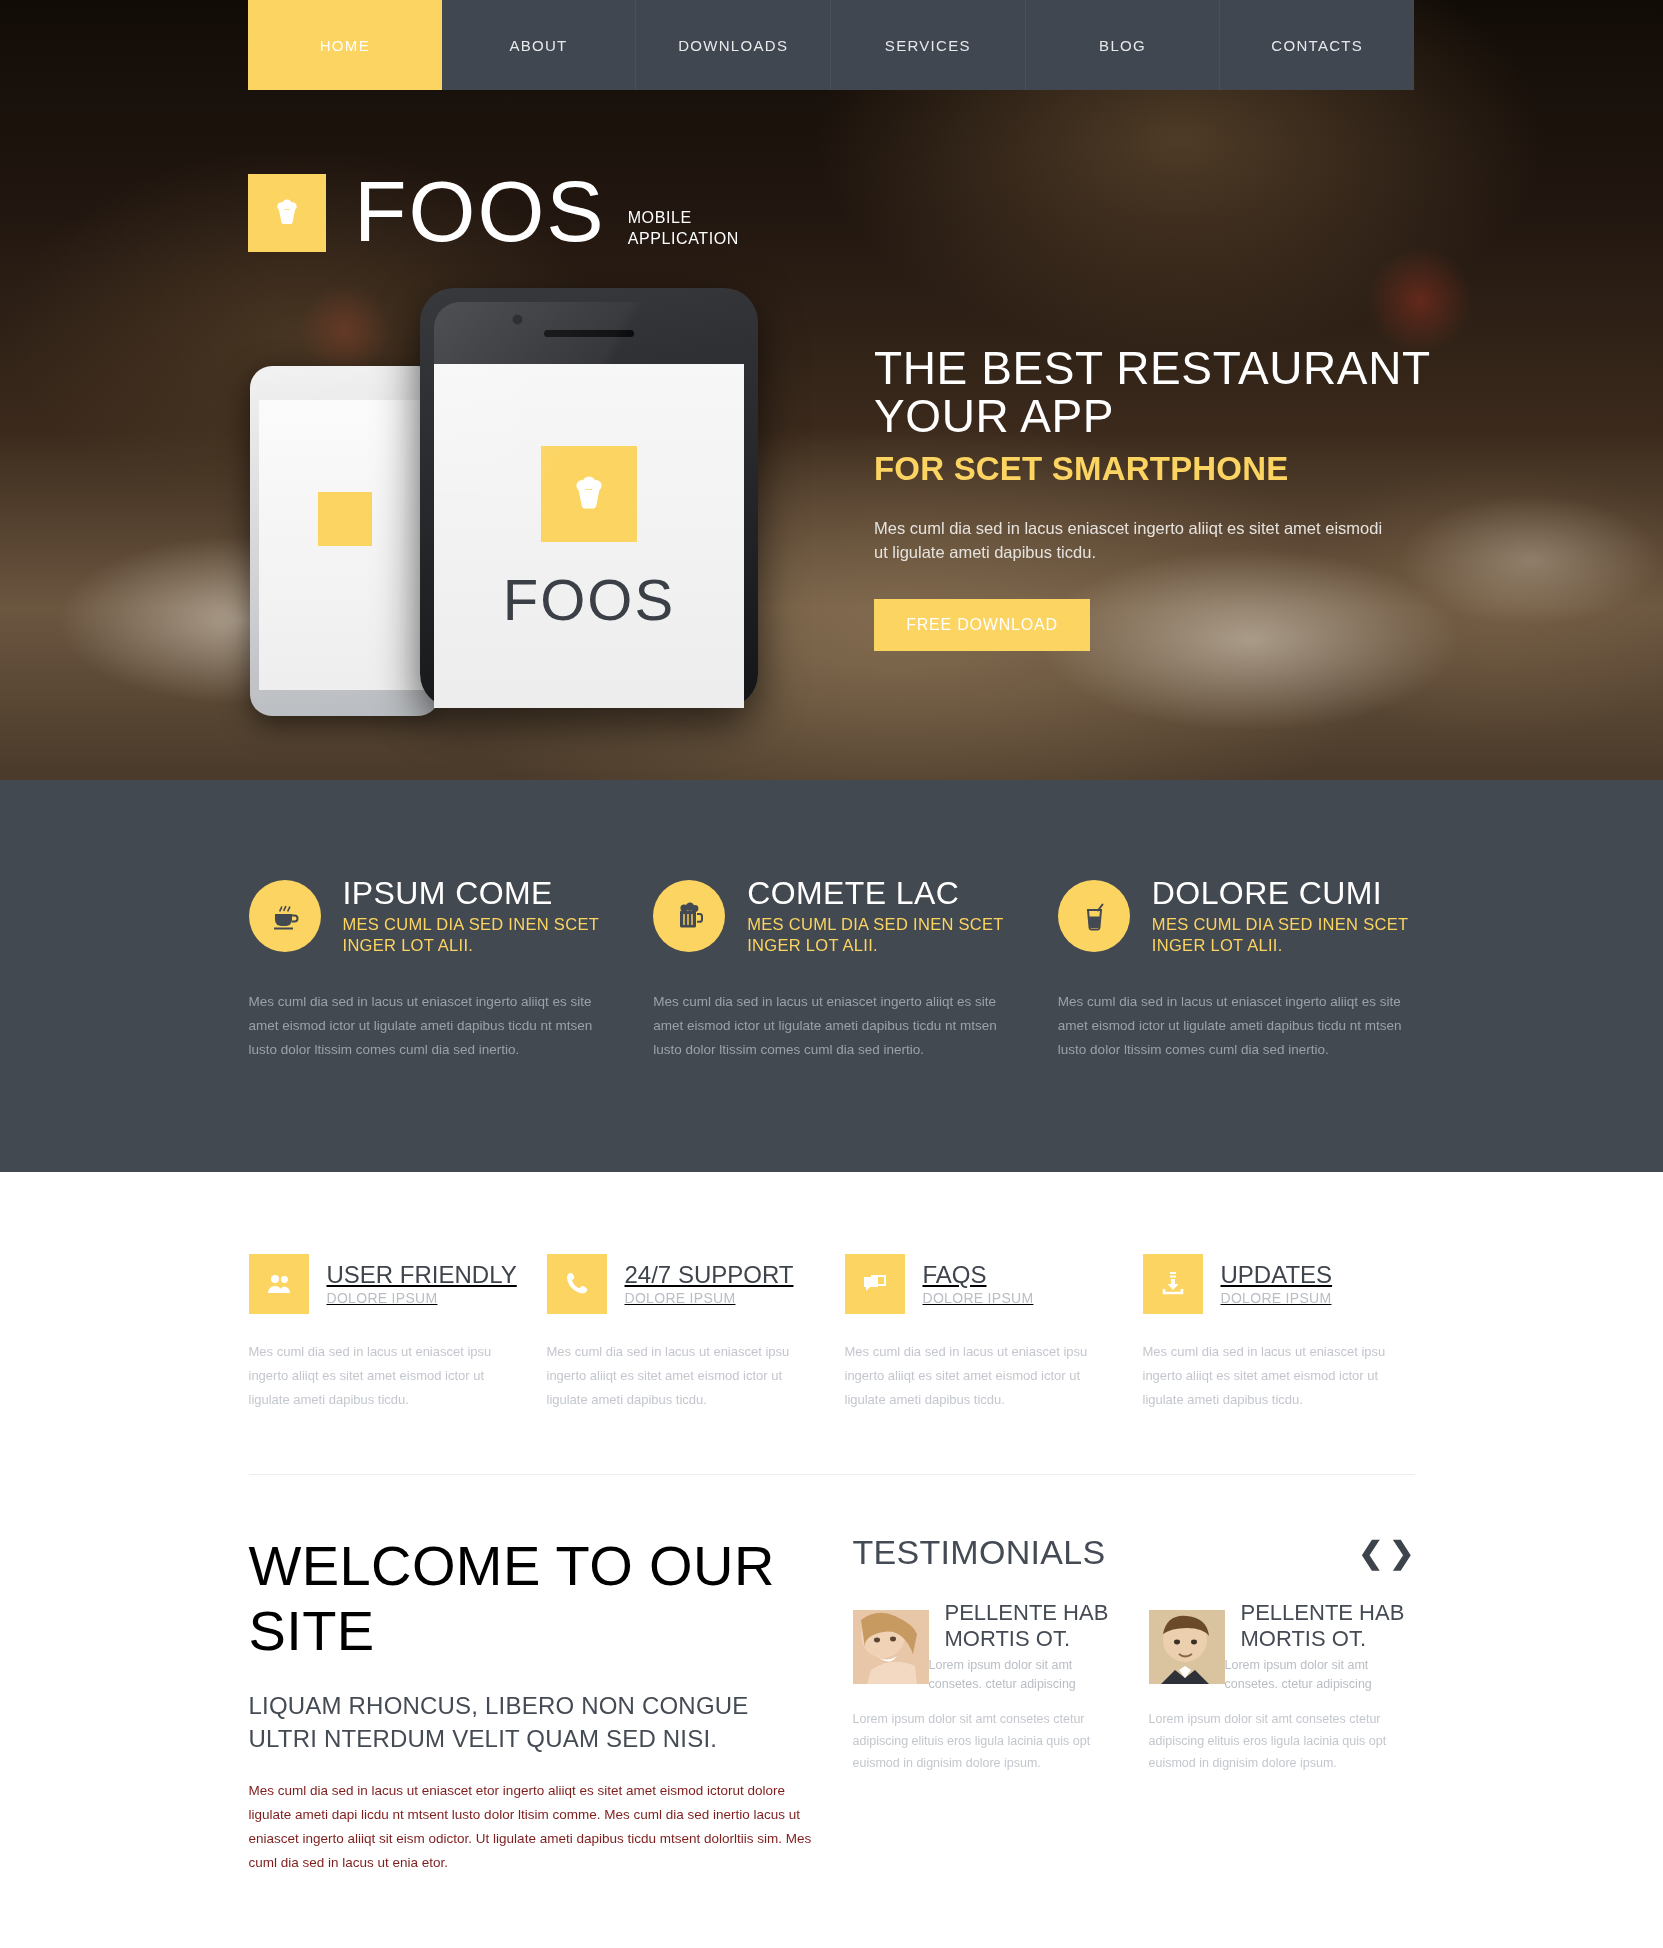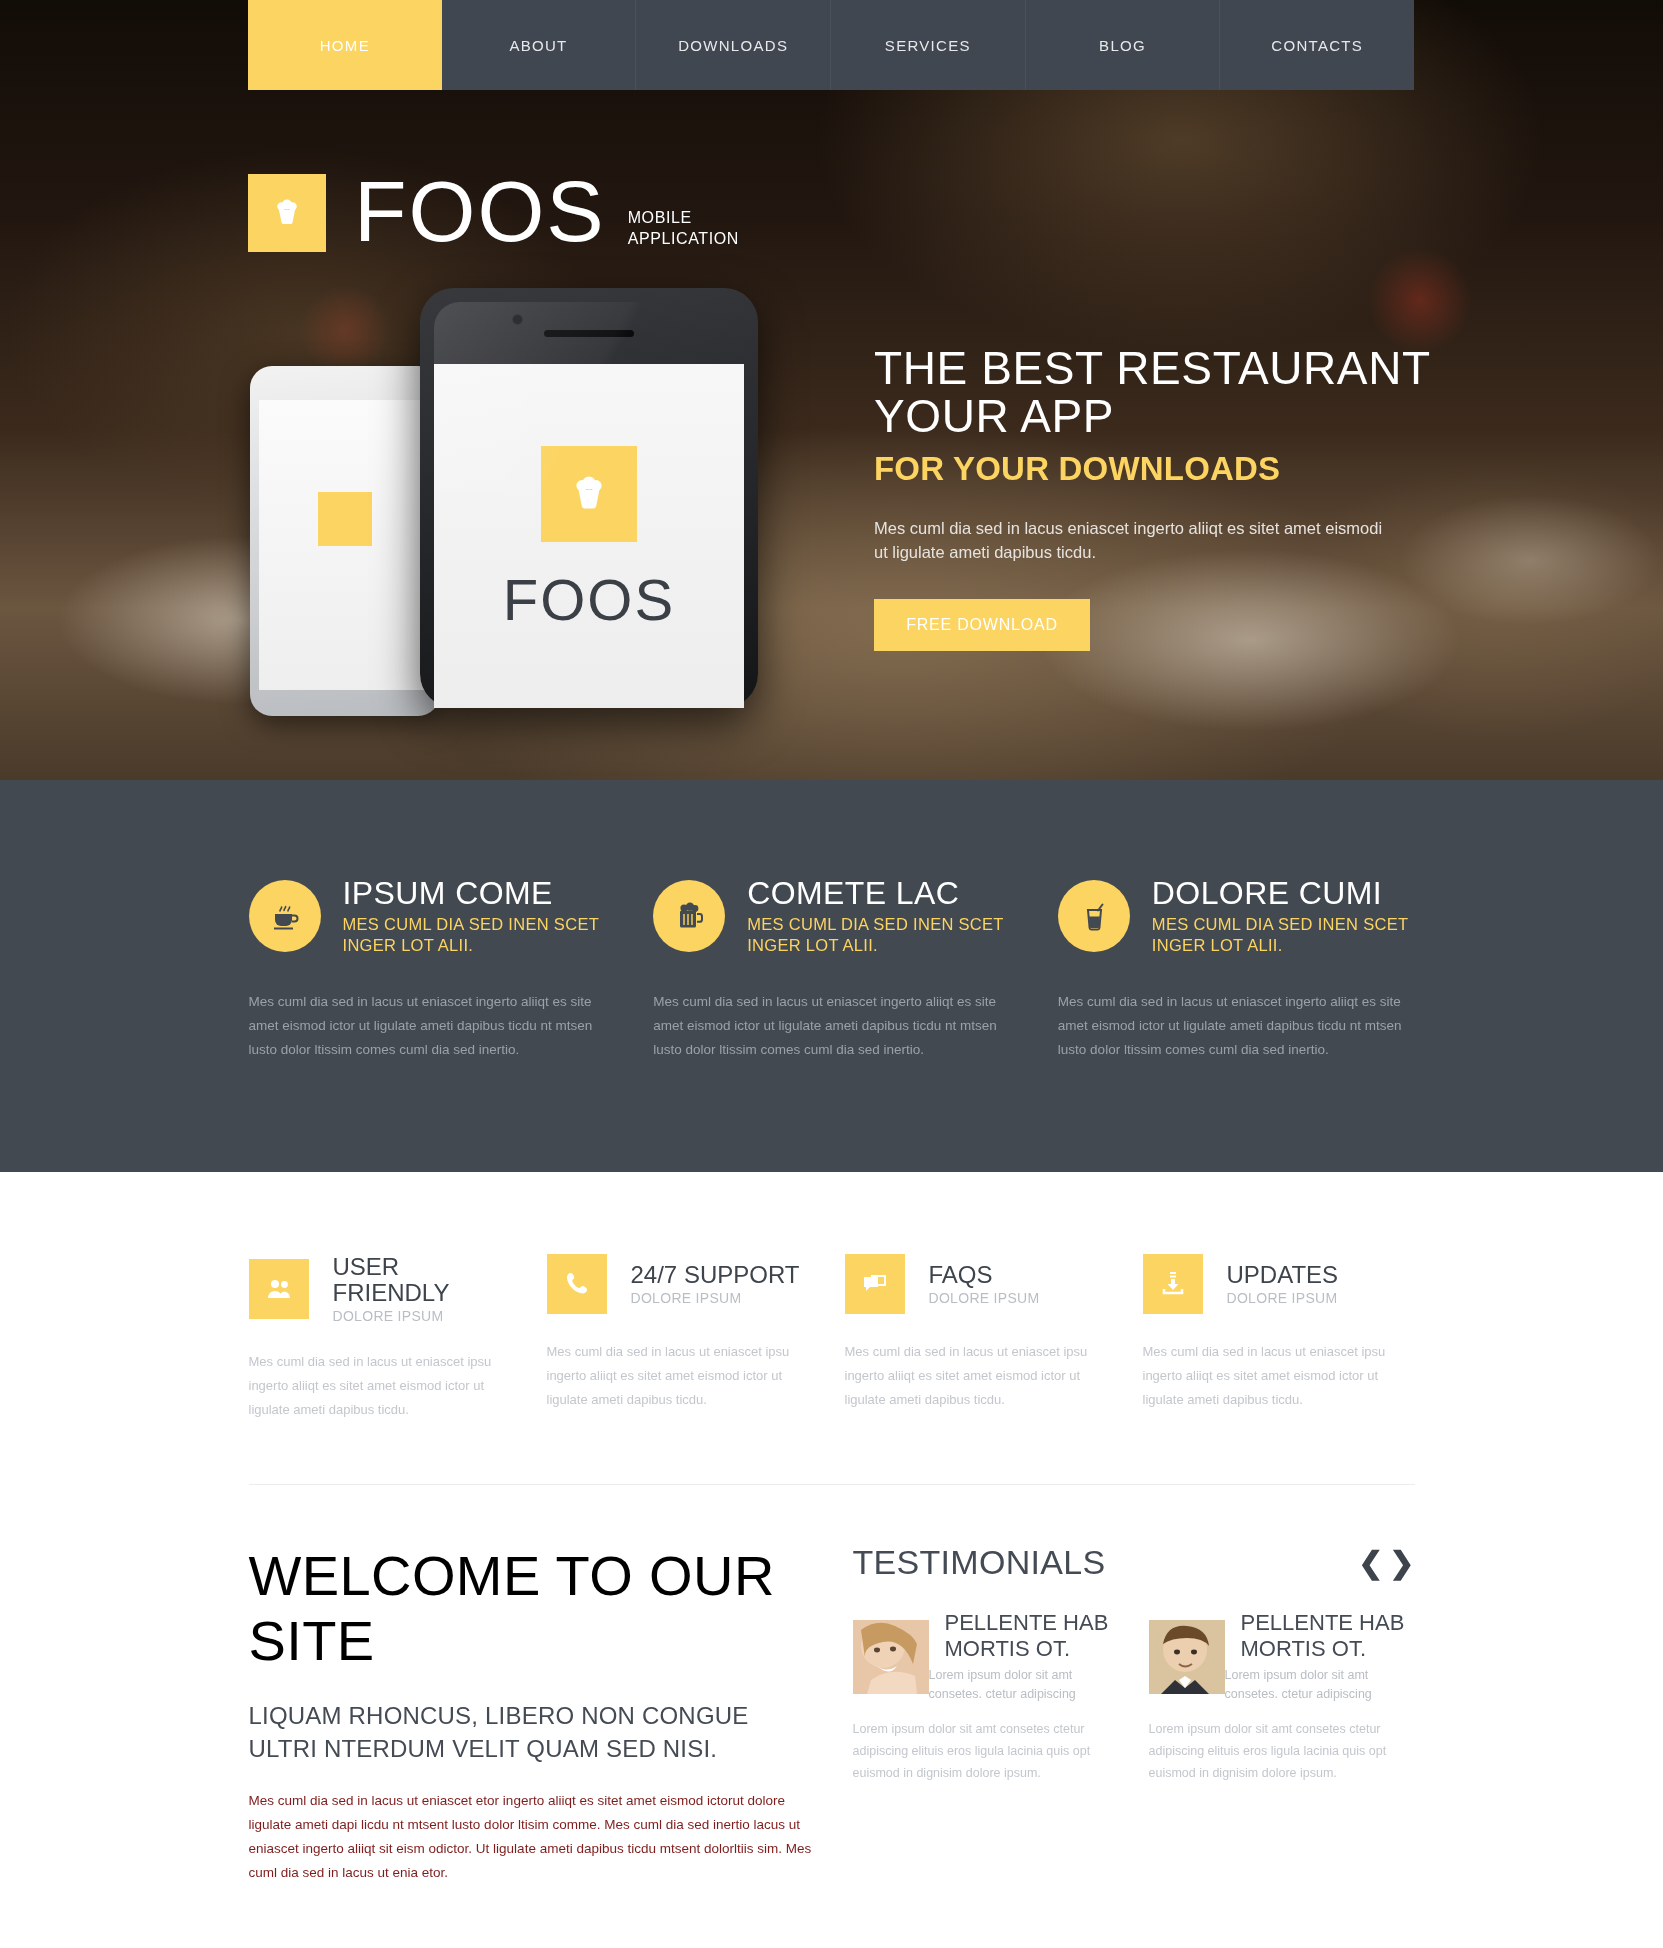--- a/index.html
+++ b/index.html
@@ -203,21 +203,21 @@
 
   
   .light-section { background:#ffffff; padding:82px 0 0 0; }
   .svc-row { display:flex; gap:26px; }
   .svc { flex:1; }
   .svc-head { display:flex; align-items:center; }
   .svc-sq {
     width:60px; height:60px; background:#fcd462; flex:none;
     display:flex; align-items:center; justify-content:center;
   }
-  .svc-titles { margin-left:24px; }
+  .svc-titles { margin-left:18px;text-decoration:underline; }
   .svc-title { color:#3e444c; font-size:24px; font-weight:300; line-height:26px; }
   .svc-sub { color:#b9bec4; font-size:14px; letter-spacing:.3px; margin-top:2px; }
   .svc-body { color:#c3c7cd; font-size:13px; line-height:24px; margin-top:26px; }
 
   .divider { height:1px; background:#ececec; margin-top:62px; }
 
   
   .bottom-row { display:flex; padding-top:58px; padding-bottom:78px; }
   .welcome { width:570px; }
   .welcome-h1 {
@@ -336,21 +336,21 @@
               </svg>
             </div>
             <div class="phone-screen-word">FOOS</div>
           </div>
           <div class="phone-glare"></div>
         </div>
       </div>
 
       <div class="hero-text">
         <h1 class="hero-h1">THE BEST RESTAURANT YOUR APP</h1>
-        <h2 class="hero-h2">FOR YOUR DOWNLOADS</h2>
+        <h2 class="hero-h2">FOR SCET SMARTPHONE</h2>
         <p class="hero-p">Mes cuml dia sed in lacus eniascet ingerto aliiqt es sitet amet eismodi ut ligulate ameti dapibus ticdu.</p>
         <button class="hero-btn">FREE DOWNLOAD</button>
       </div>
     </div>
   </div>
 
   <section class="dark-section">
     <div class="wrap">
       <div class="feat-row">
 

